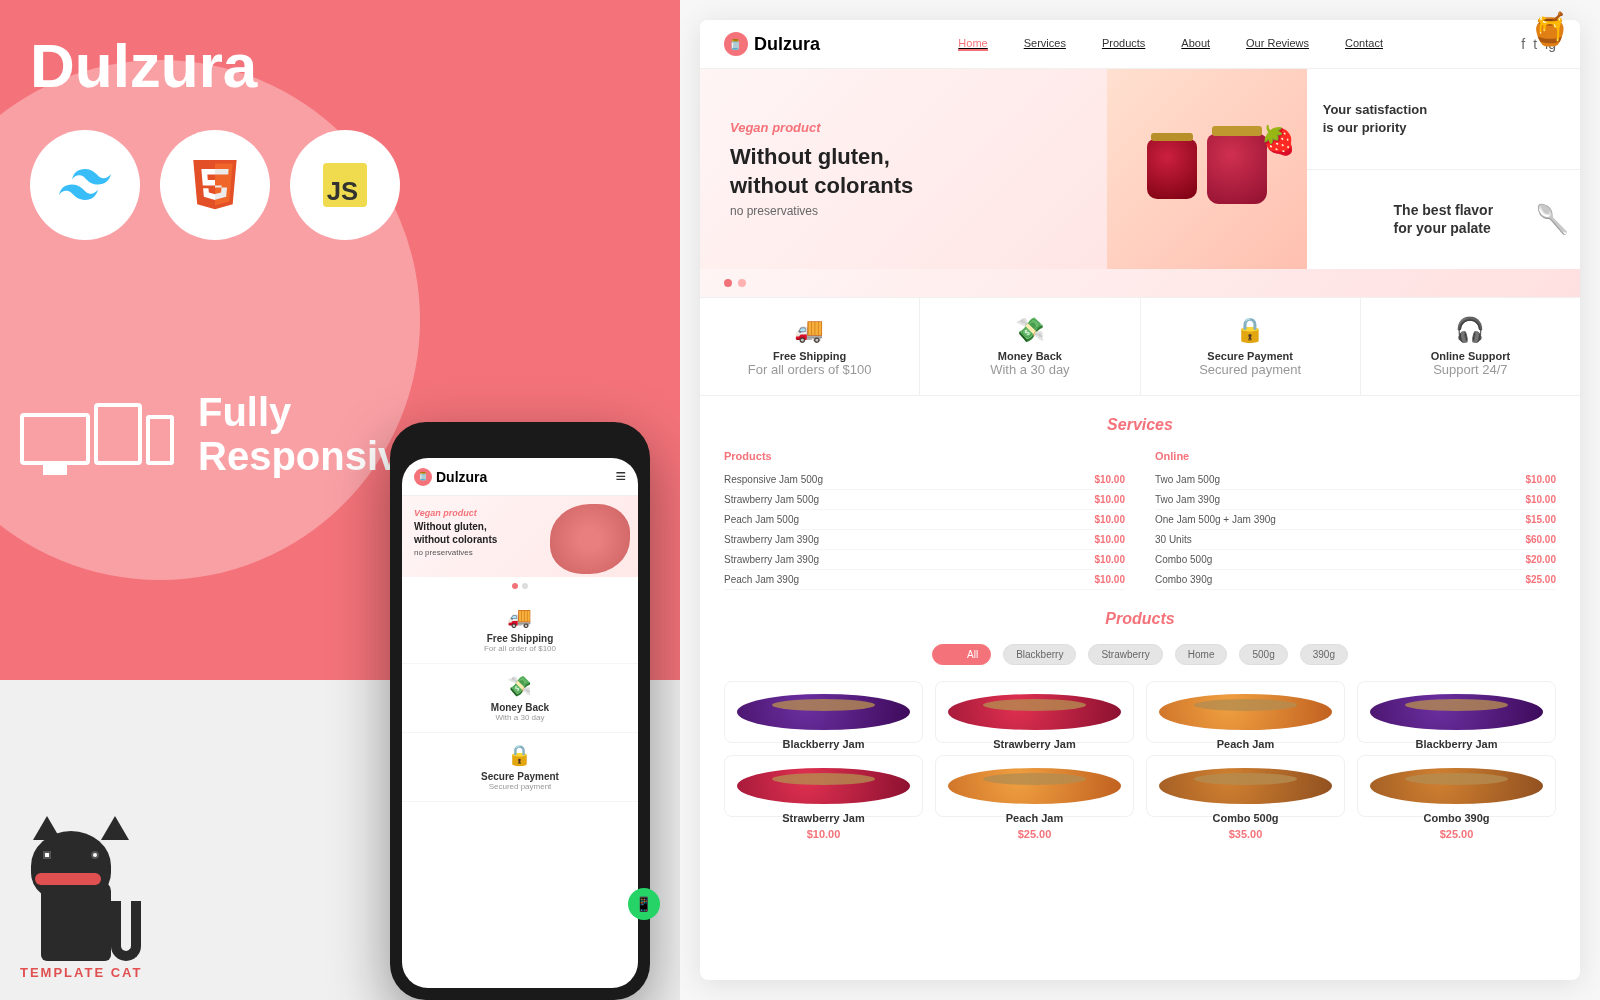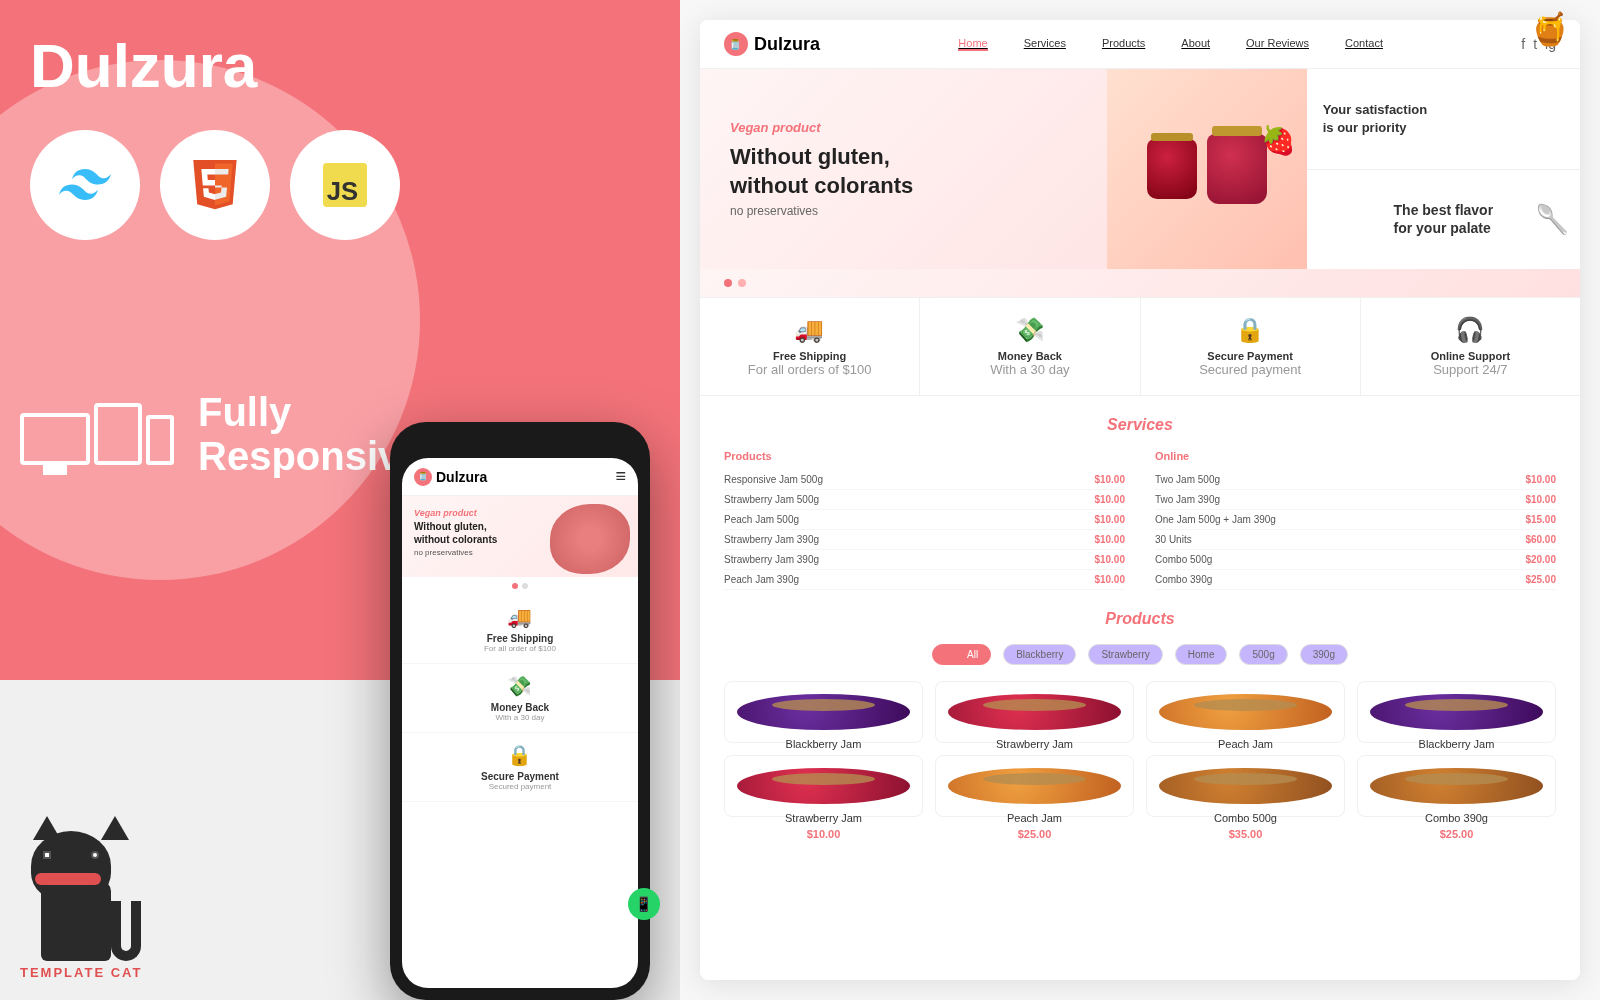--- a/index.html
+++ b/index.html
@@ -354,42 +354,42 @@
     
     .products-section { padding: 0 24px 20px; }
     .product-filters {
       display: flex; gap: 12px; justify-content: center; margin-bottom: 16px;
     }
     .filter-btn {
       padding: 4px 12px;
       border: 1px solid #ddd;
       border-radius: 20px;
       font-size: 10px; color: #666;
-      cursor: pointer; background: #c4b5fd;
+      cursor: pointer; background: #e5e5e5;
     }
     .filter-btn.active { background: #f4737a; color: #fff; border-color: #f4737a; padding-left: 34px; }
     .products-grid {
       display: grid;
       grid-template-columns: repeat(4, 1fr);
       gap: 12px;
     }
     .product-card {
       border: 1px solid #f0f0f0;
       border-radius: 8px;
       padding: 12px;
       text-align: center;
       background: #fff;
     }
     .product-img {
       width: 80px; height: 80px;
       margin: 0 auto 8px;
       border-radius: 50%;
       display: flex; align-items: center; justify-content: center;
     }
-    .product-name { font-size: 11px; font-weight: 400; color: #333; margin-bottom: 4px; }
+    .product-name { font-size: 11px; font-weight: 700; color: #333; margin-bottom: 4px; }
     .product-price { font-size: 11px; color: #f4737a; font-weight: 700; }
 
     
     .jam-blackberry { background: radial-gradient(circle at 40% 30%, #6b2fa0, #3d0a5a); }
     .jam-strawberry { background: radial-gradient(circle at 40% 30%, #e03050, #8b1030); }
     .jam-peach { background: radial-gradient(circle at 40% 30%, #f0a040, #c06020); }
     .jam-combo { background: radial-gradient(circle at 40% 30%, #d08030, #905020); }
     .jam-lid {
       width: 100%; height: 100%;
       border-radius: 50%;

